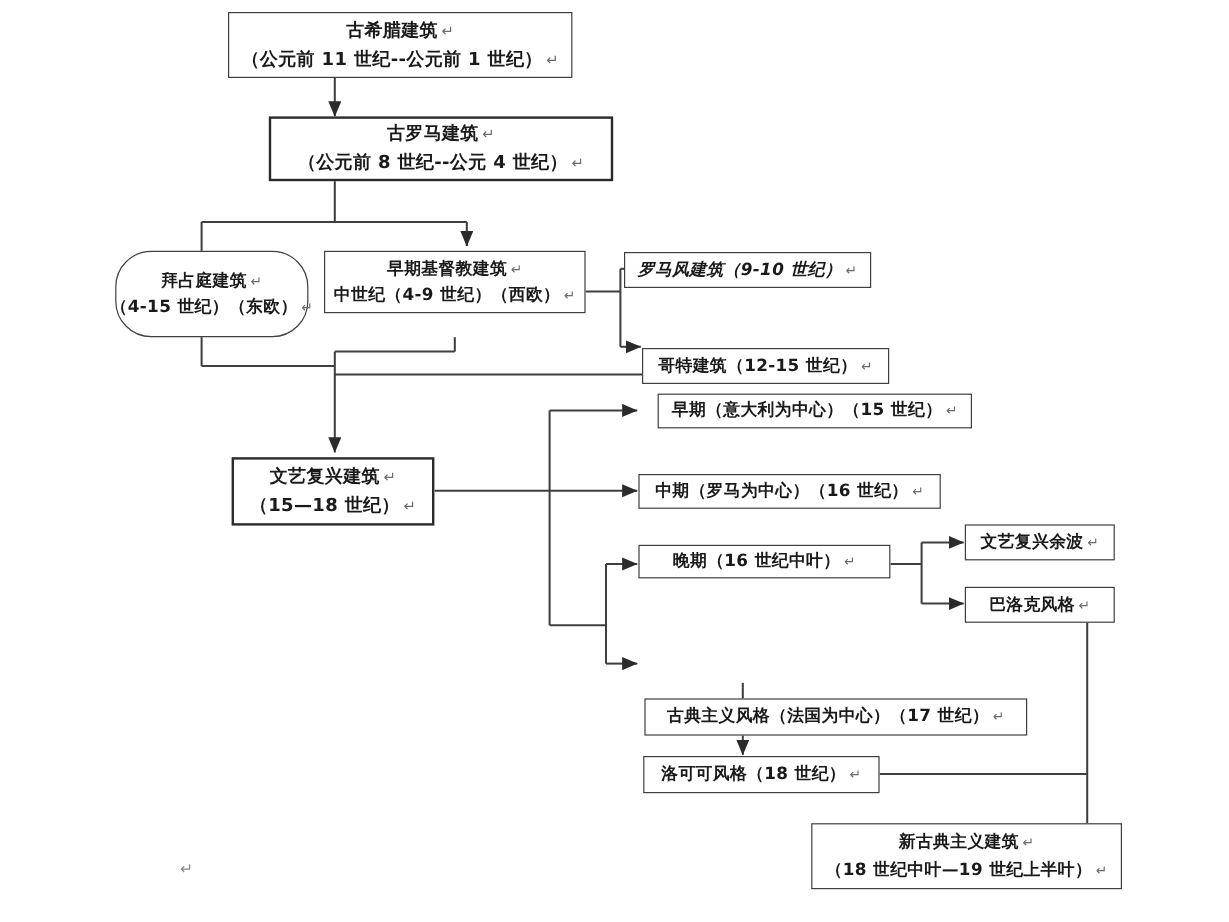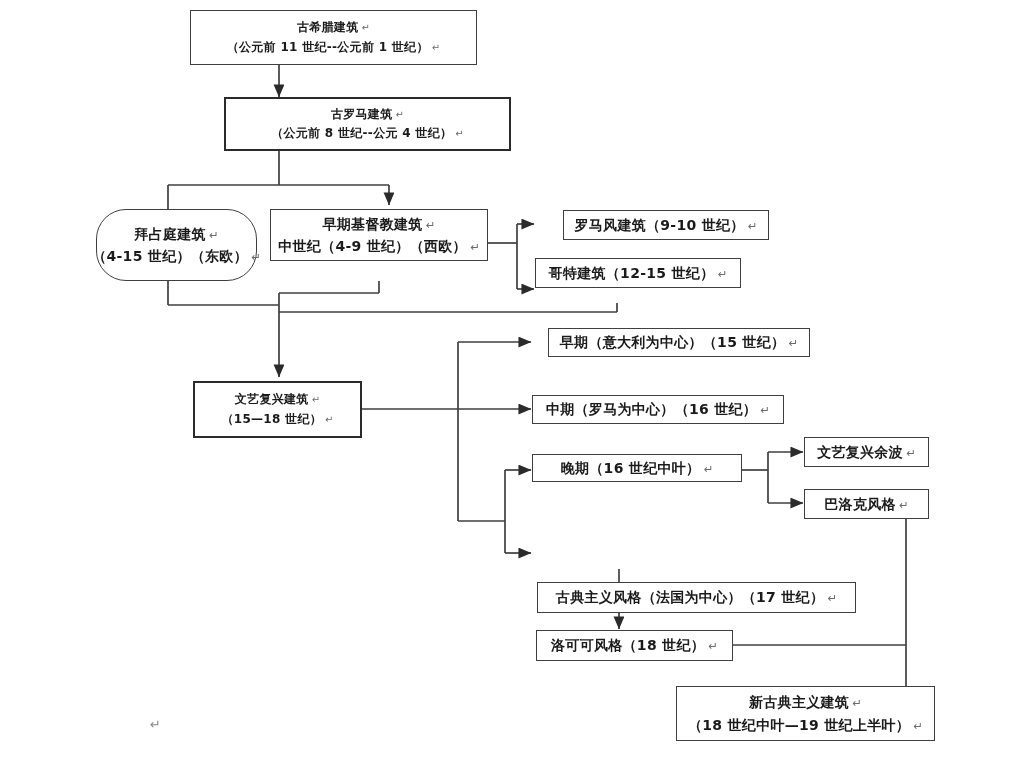--- a/index.html
+++ b/index.html
@@ -59,21 +59,21 @@
     padding-left: 3px;
     vertical-align: baseline;
   }
   .stray-mark {
     position: absolute;
     color: #8a8a8a;
     font-size: 13px;
     z-index: 2;
   }
   
-  .f15 { font-size: 12px; }
+  .f15 { font-size: 15px; }
   .f14 { font-size: 14px; }
 </style>
 </head>
 <body>
 
 <div id="canvas">
 
   <svg id="wires" viewBox="0 0 1024 768" xmlns="http://www.w3.org/2000/svg">
     <defs>
       <marker id="arrow" markerWidth="9" markerHeight="9" refX="7.4" refY="3.2" orient="auto" markerUnits="strokeWidth">
@@ -147,25 +147,25 @@
   <div class="node f14" style="left:96px; top:209px; width:161px; height:72px;border-radius:30px;">
     <span class="ln">拜占庭建筑<span class="pilcrow">↵</span></span>
     <span class="ln l2">（4-15 世纪）（东欧）<span class="pilcrow">↵</span></span>
   </div>
 
   <div class="node f14" style="left:270px; top:209px; width:218px; height:52px;">
     <span class="ln">早期基督教建筑<span class="pilcrow">↵</span></span>
     <span class="ln l2">中世纪（4-9 世纪）（西欧）<span class="pilcrow">↵</span></span>
   </div>
 
-  <div class="node f14" style="left:563px; top:210px; width:206px; height:30px;">
+  <div class="node f14" style="left:520px; top:210px; width:206px; height:30px;font-style:italic;">
     <span class="ln">罗马风建筑（9-10 世纪）<span class="pilcrow">↵</span></span>
   </div>
 
-  <div class="node f14" style="left:535px; top:258px; width:206px; height:30px;">
+  <div class="node f14" style="left:535px; top:290px; width:206px; height:30px;">
     <span class="ln">哥特建筑（12-15 世纪）<span class="pilcrow">↵</span></span>
   </div>
 
   <div class="node thick f15" style="left:193px; top:381px; width:169px; height:57px;">
     <span class="ln">文艺复兴建筑<span class="pilcrow">↵</span></span>
     <span class="ln l2">（15—18 世纪）<span class="pilcrow">↵</span></span>
   </div>
 
   <div class="node f14" style="left:548px; top:328px; width:262px; height:29px;">
     <span class="ln">早期（意大利为中心）（15 世纪）<span class="pilcrow">↵</span></span>

